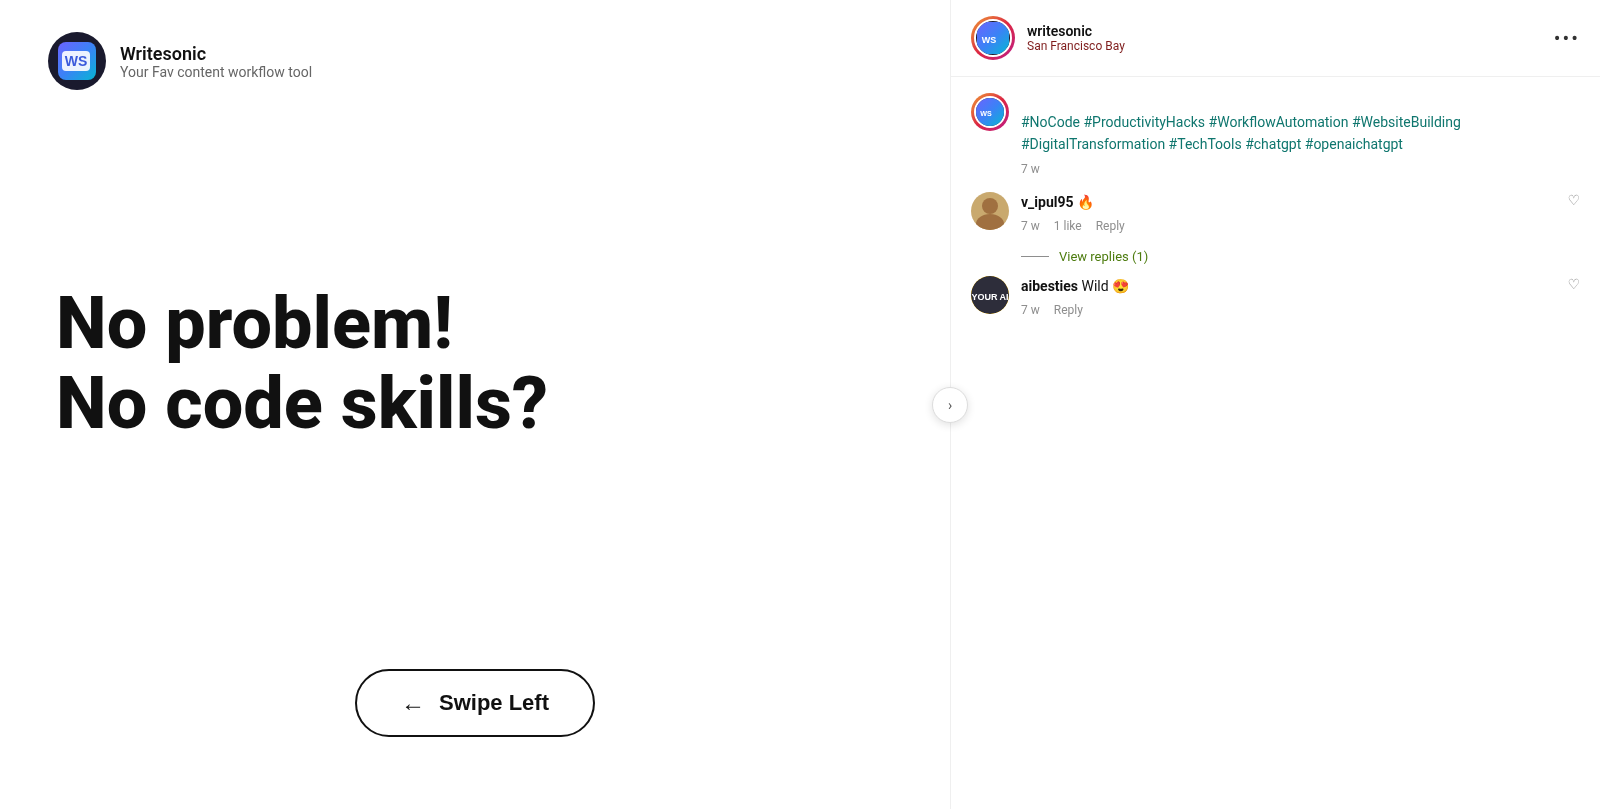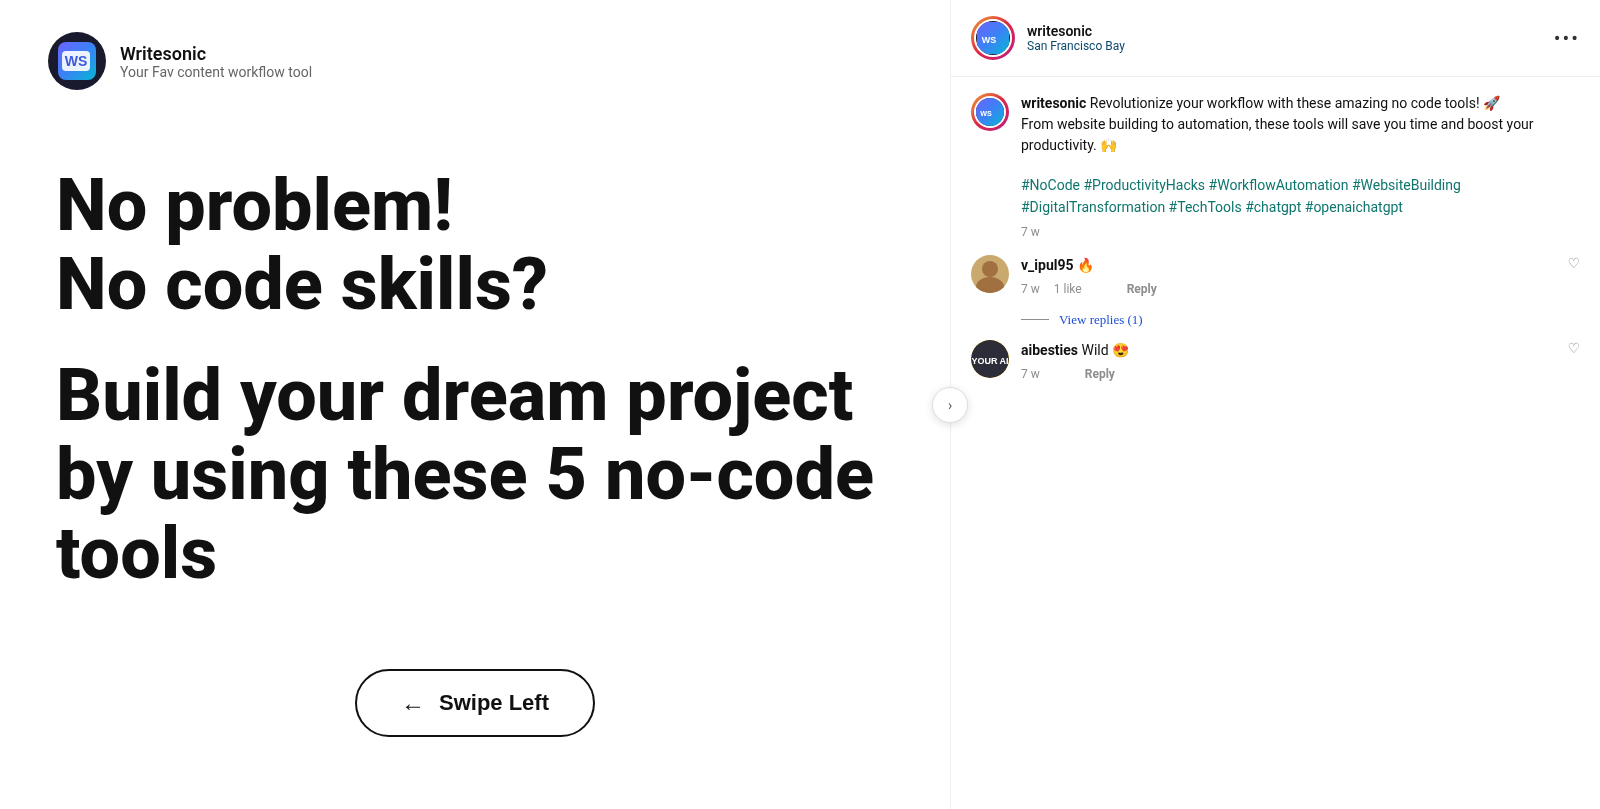--- a/index.html
+++ b/index.html
@@ -189,21 +189,21 @@
     }
 
     .post-username {
       font-size: 14px;
       font-weight: 600;
       color: #111;
     }
 
     .post-location {
       font-size: 12px;
-      color: #0c4a6e;
+      color: #7f1d1d;
     }
 
     .more-icon {
       font-size: 20px;
       color: #333;
       cursor: pointer;
       letter-spacing: 2px;
     }
 
     .comments-section {
@@ -276,22 +276,21 @@
       gap: 14px;
       align-items: center;
     }
 
     .comment-meta .likes {
       cursor: pointer;
     }
 
     .comment-meta .reply {
       cursor: pointer;
-      font-weight: 700;
-      margin-left: 31px;
+      font-weight: 400;
     }
 
     .heart-icon {
       color: #8e8e8e;
       font-size: 14px;
       cursor: pointer;
       margin-left: auto;
     }
 
     .view-replies {
@@ -304,23 +303,22 @@
     }
 
     .view-replies-line {
       width: 28px;
       height: 1px;
       background: #8e8e8e;
     }
 
     .view-replies-text {
       font-size: 13px;
-      color: #1d4ed8;
-      cursor: pointer;
-      font-family: Liberation Serif, serif;
+      color: #4d7c0f;
+      cursor: pointer;
     }
 
     
     .ws-logo-bg {
       width: 38px;
       height: 38px;
       border-radius: 8px;
       background: linear-gradient(135deg, #6c63ff, #3b82f6, #06b6d4);
       display: flex;
       align-items: center;
@@ -343,21 +341,20 @@
       <span class="brand-name">Writesonic</span>
       <span class="brand-tagline">Your Fav content workflow tool</span>
     </div>
   </div>
 
   <div class="main-content">
     <div class="headline">
       <div>No problem!</div>
       <div>No code skills?</div>
     </div>
-    <div class="subheadline">Build your dream project by using these 5 no-code tools</div>
   </div>
 
   <div class="swipe-area">
     <button class="swipe-btn">
       <span class="arrow">←</span>
       <span>Swipe Left</span>
     </button>
   </div>
 
   <div class="next-arrow">
@@ -392,24 +389,20 @@
       <div class="comment-avatar-ring">
         <div class="comment-avatar-inner">
           <div class="ws-logo-bg" style="width:28px;height:28px;border-radius:5px;">
             <svg viewBox="0 0 28 28" fill="none" xmlns="http://www.w3.org/2000/svg">
               <text x="14" y="19" text-anchor="middle" font-size="10" font-weight="800" fill="#fff" font-family="Arial">WS</text>
             </svg>
           </div>
         </div>
       </div>
       <div class="comment-content">
-        <div class="comment-text">
-          <span class="username">writesonic</span><span> Revolutionize your workflow with these amazing no code tools! 🚀</span><br>
-          <span>From website building to automation, these tools will save you time and boost your productivity. 🙌</span>
-        </div>
         <div class="hashtags">#NoCode #ProductivityHacks #WorkflowAutomation #WebsiteBuilding #DigitalTransformation #TechTools #chatgpt #openaichatgpt</div>
         <div class="comment-meta">
           <span>7 w</span>
         </div>
       </div>
     </div>
 
     <div class="comment-block">
       <div style="width:38px;height:38px;border-radius:50%;background:#c9a96e;flex-shrink:0;display:flex;align-items:center;justify-content:center;overflow:hidden;">
         <svg viewBox="0 0 38 38" xmlns="http://www.w3.org/2000/svg">

